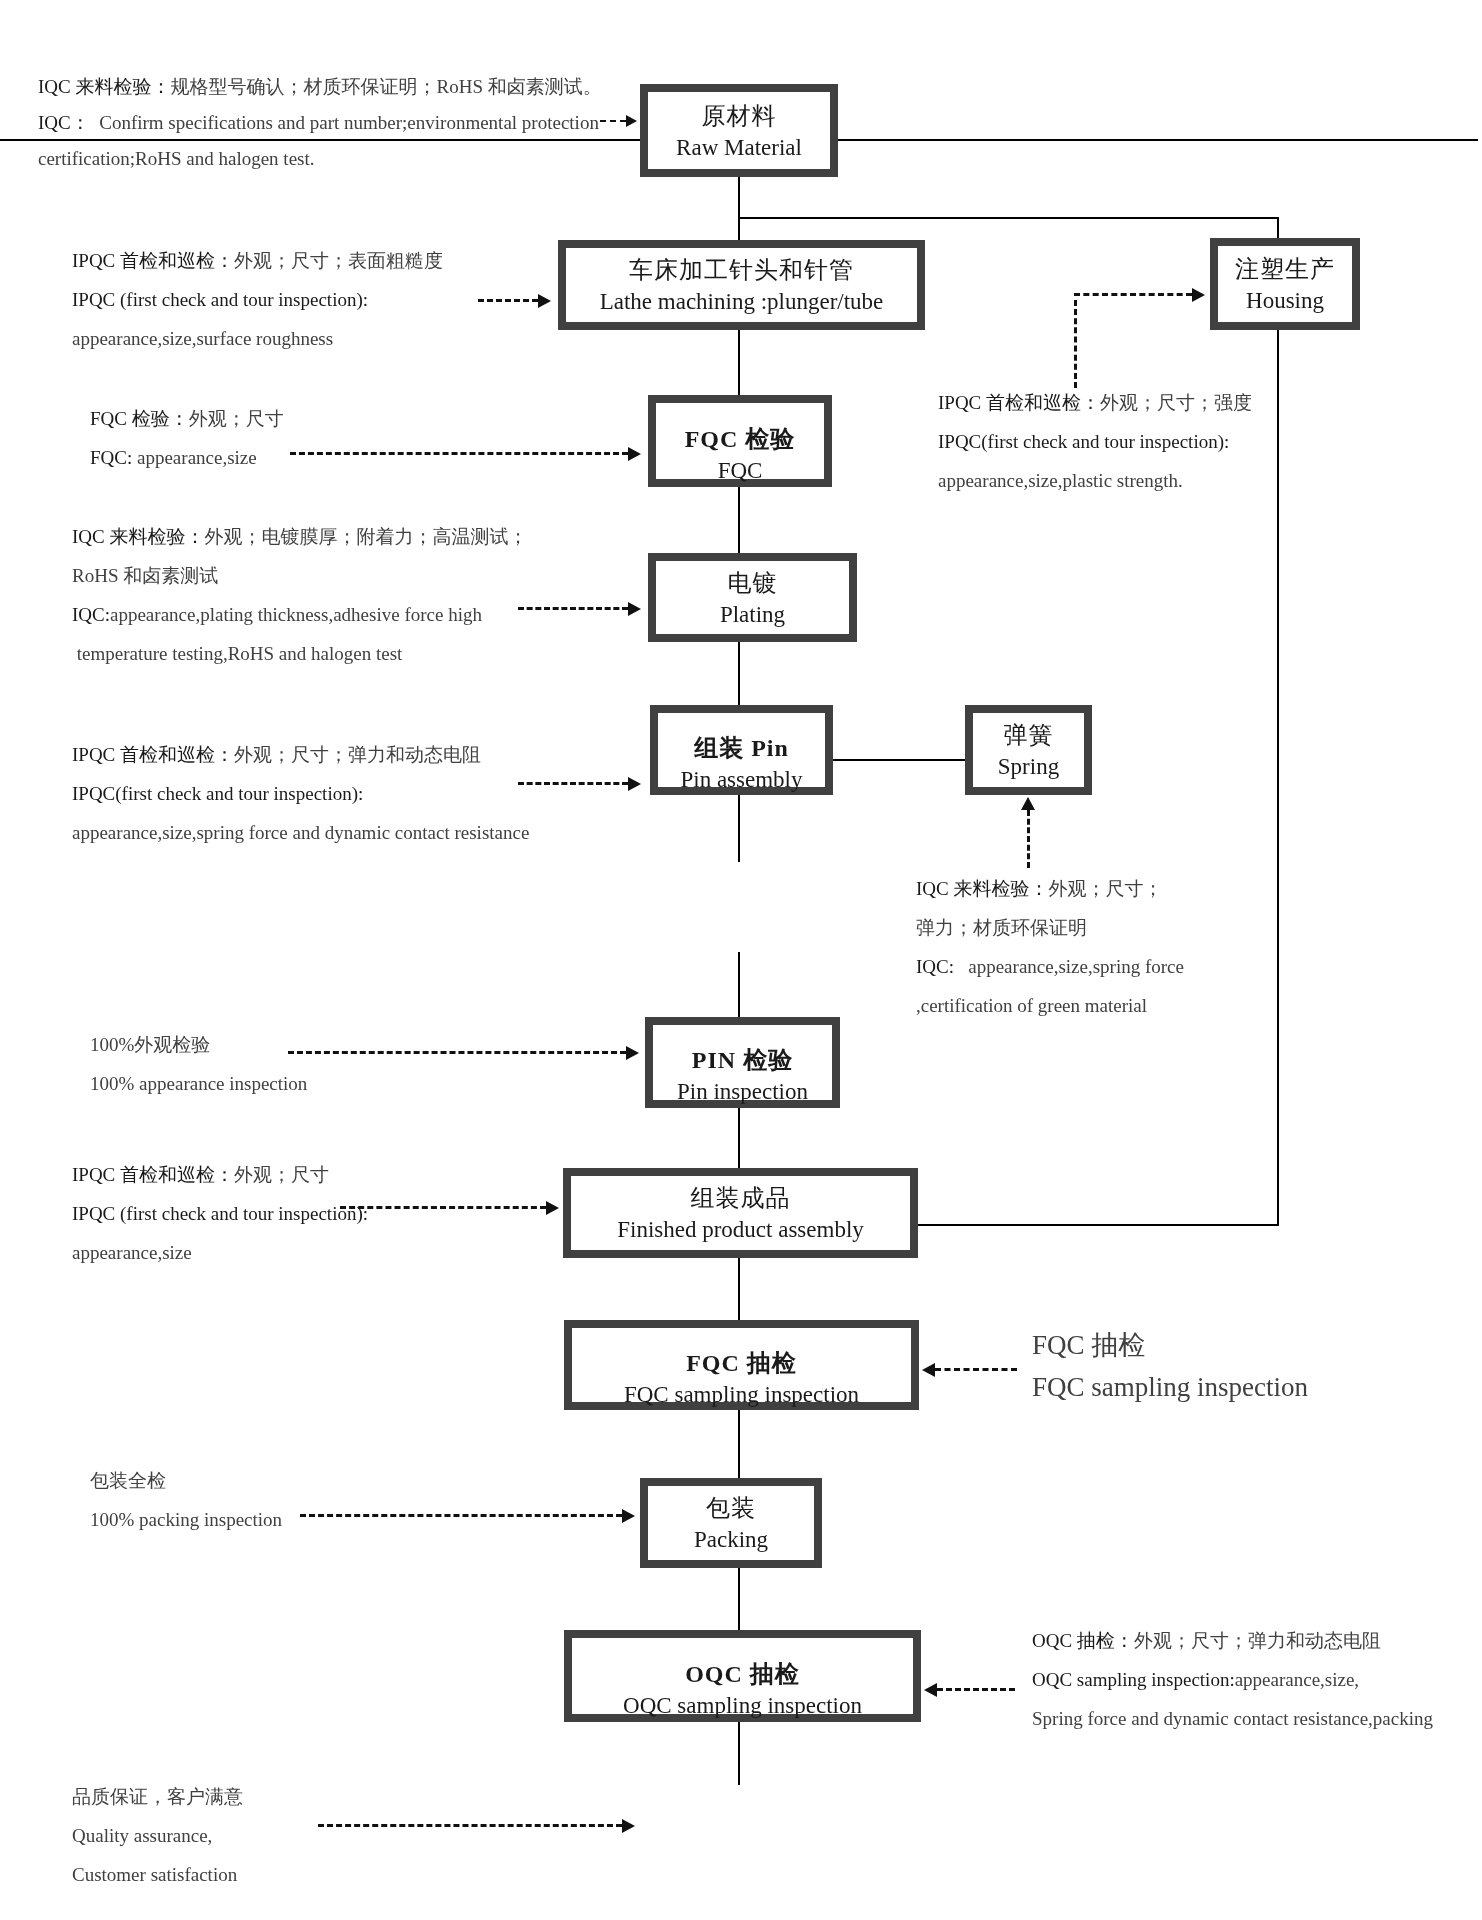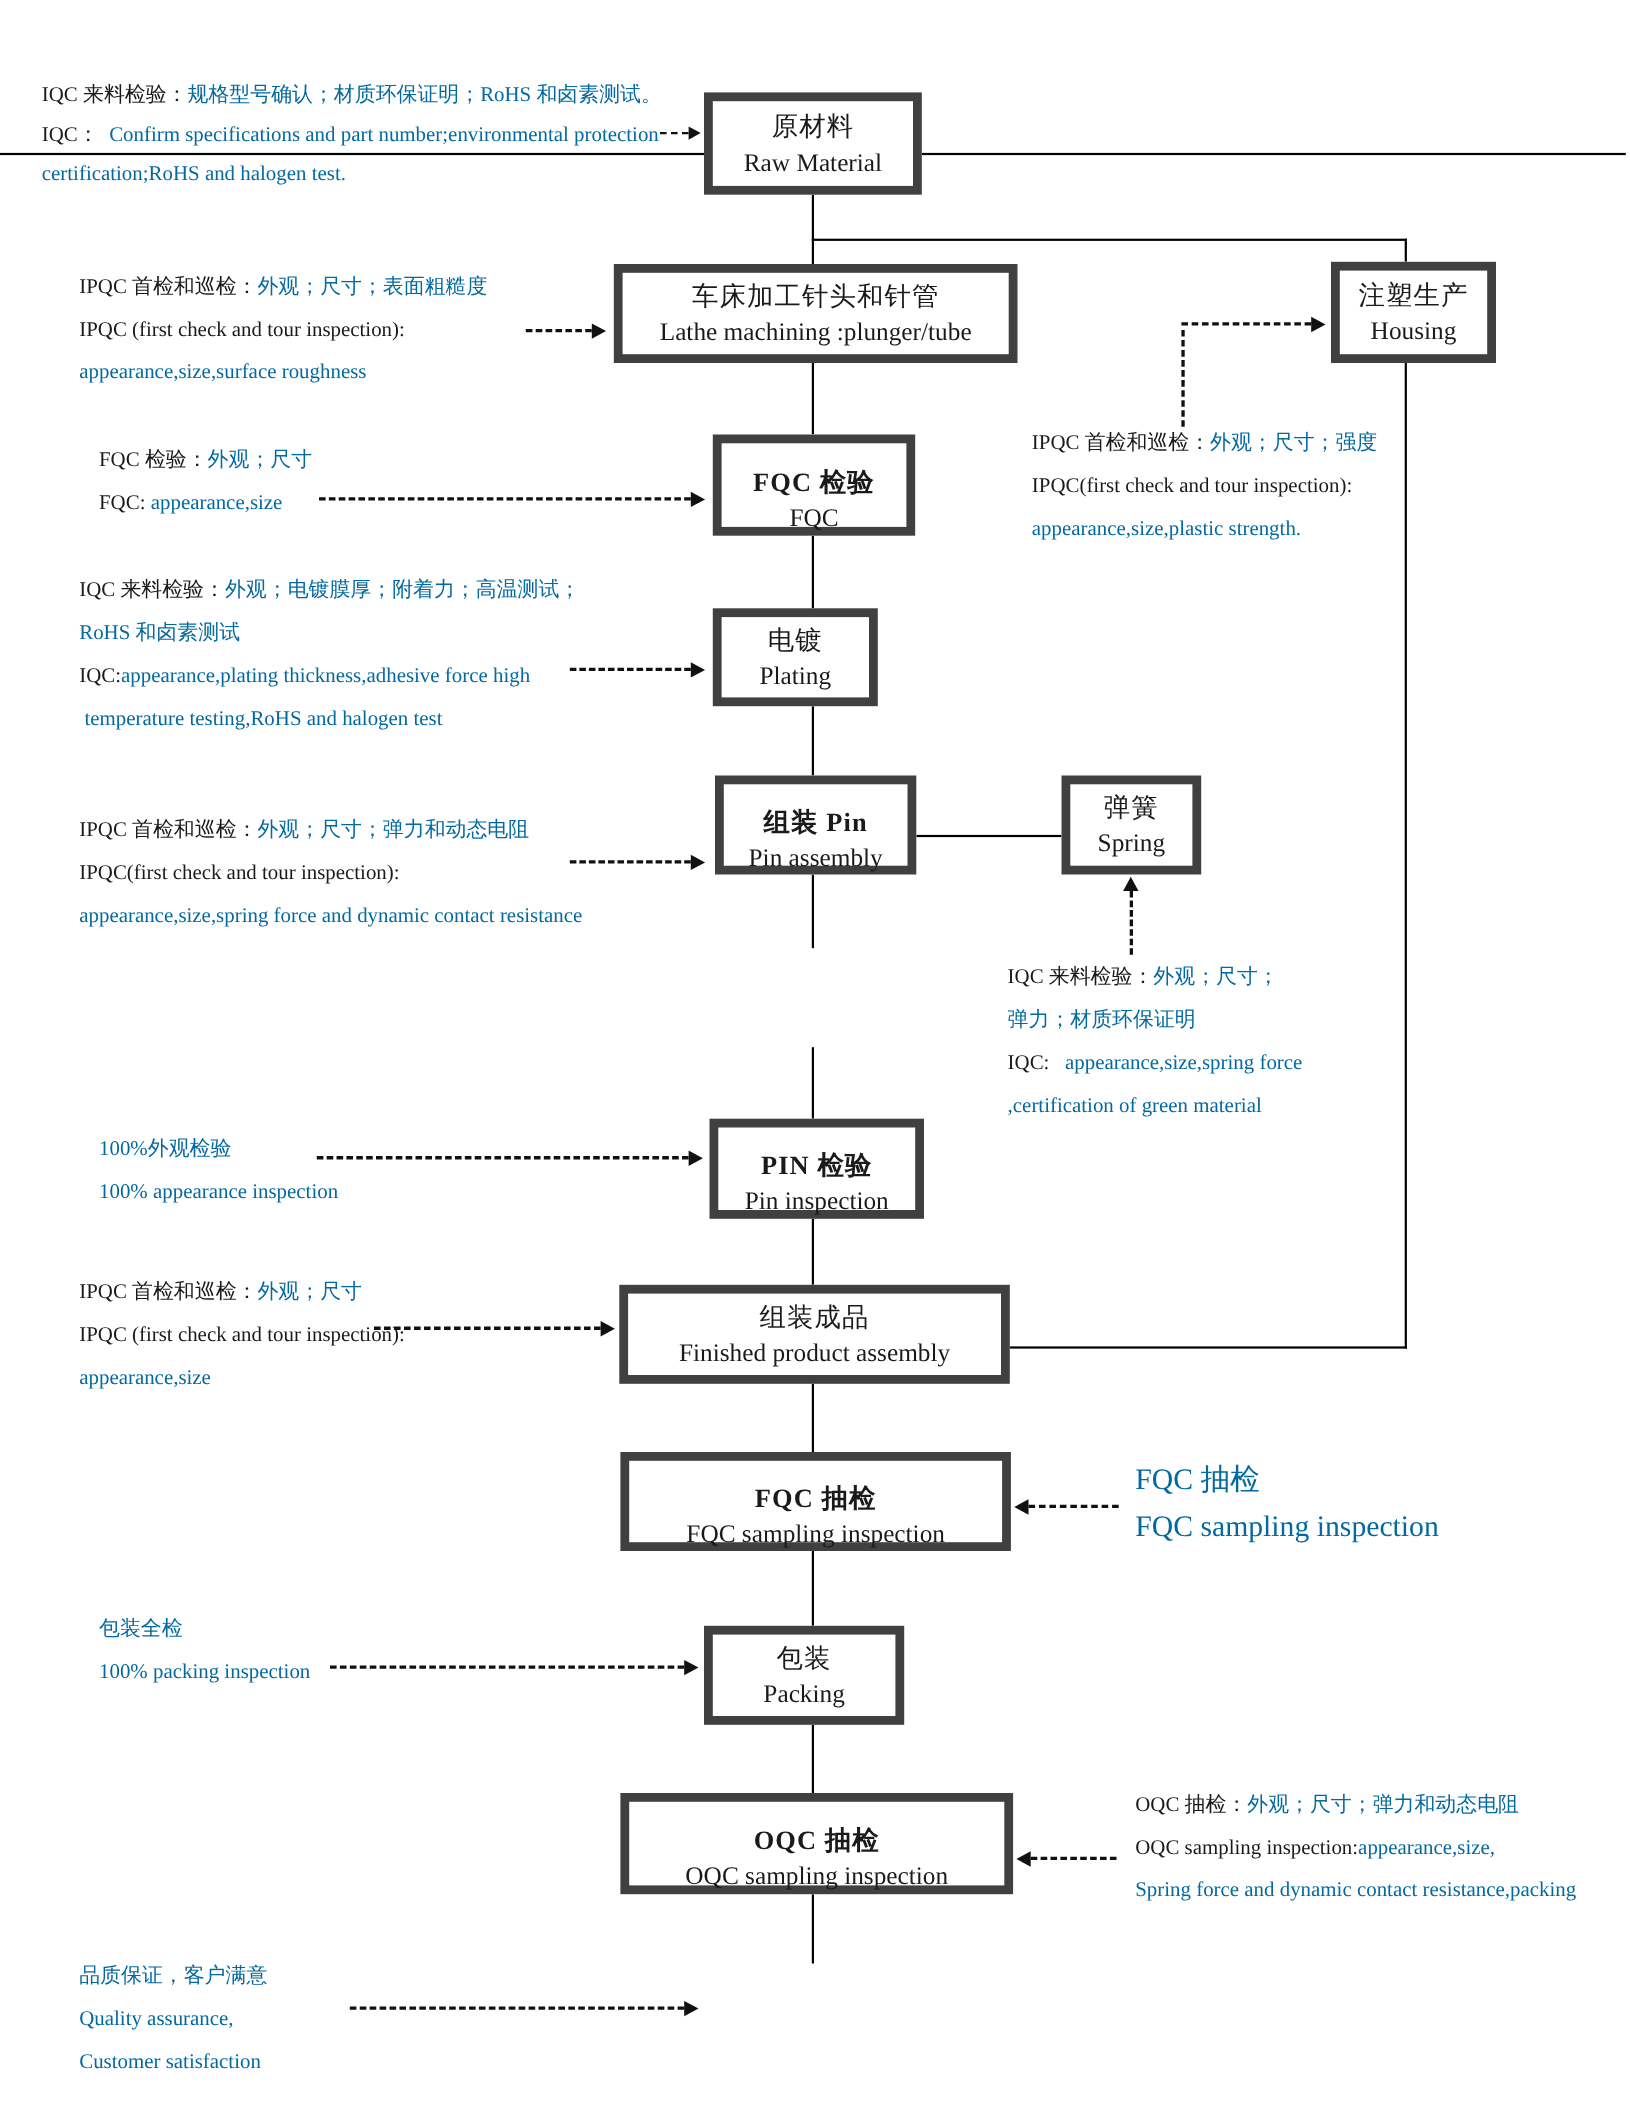--- a/index.html
+++ b/index.html
@@ -27,21 +27,21 @@
   .arrow-l{position:absolute;width:0;height:0;border-top:7px solid transparent;
     border-bottom:7px solid transparent;border-right:13px solid #111;z-index:2;}
   .arrow-u{position:absolute;width:0;height:0;border-left:7px solid transparent;
     border-right:7px solid transparent;border-bottom:13px solid #111;z-index:2;}
   .arrow-r-sm{position:absolute;width:0;height:0;border-top:6px solid transparent;
     border-bottom:6px solid transparent;border-left:11px solid #111;z-index:2;}
   
   .ann{position:absolute;font-size:19px;z-index:4;}
   .ann-line{line-height:26px;margin-bottom:13px;white-space:pre-wrap;}
   .ann .blk{color:#1a1a1a;}
-  .ann .red{color:#0369a1;}
+  .ann .red{color:#404040;}
   .ann-a1 .ann-line{margin-bottom:10px;}
   .ann-big{font-size:27px;}
   .ann-big .ann-line{line-height:34px;margin-bottom:8px;}
 </style>
 </head>
 <body>
 
 <div id="canvas">
 
   <div class="ln" style="left:0;top:139px;width:640px;height:2px"></div>
@@ -117,21 +117,21 @@
   <div class="node" style="left:1210px;top:238px;width:150px;height:92px">
     <div class="zh">注塑生产</div>
     <div class="en">Housing</div>
   </div>
 
   <div class="node" style="left:648px;top:395px;width:184px;height:92px">
     <div class="zh b">FQC 检验</div>
     <div class="en">FQC</div>
   </div>
 
-  <div class="node" style="left:648px;top:553px;width:150px;height:89px">
+  <div class="node" style="left:648px;top:553px;width:209px;height:89px">
     <div class="zh">电镀</div>
     <div class="en">Plating</div>
   </div>
 
   <div class="node" style="left:650px;top:705px;width:183px;height:90px">
     <div class="zh b">组装 Pin</div>
     <div class="en">Pin assembly</div>
   </div>
 
   <div class="node" style="left:965px;top:705px;width:127px;height:90px">

